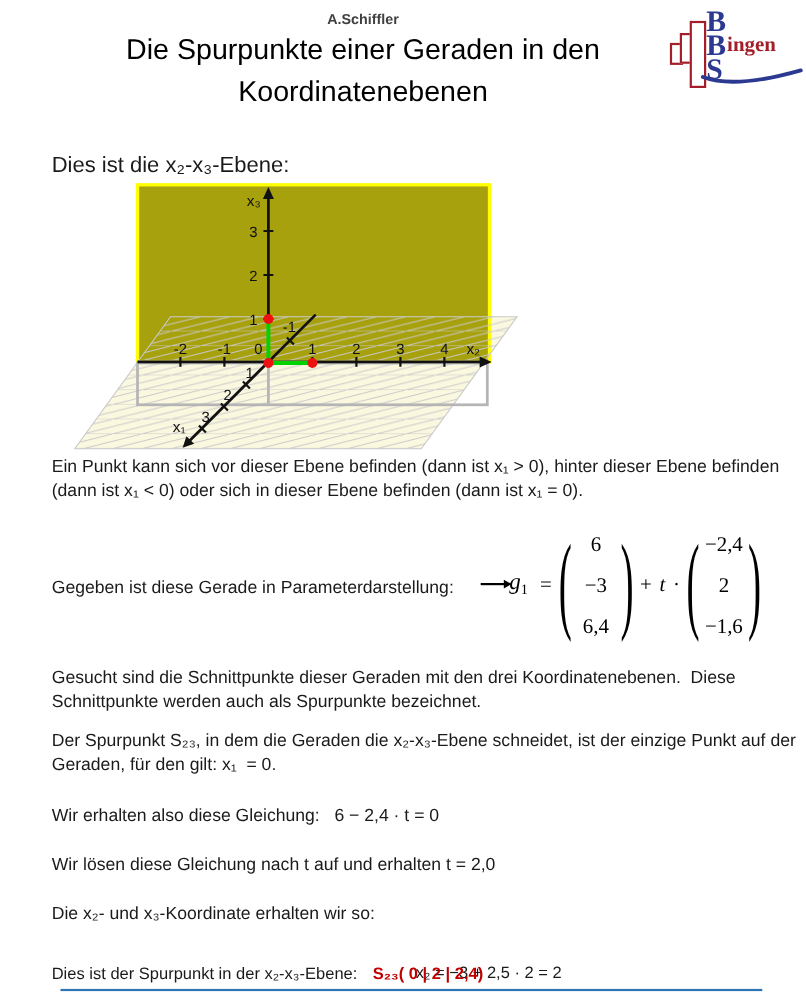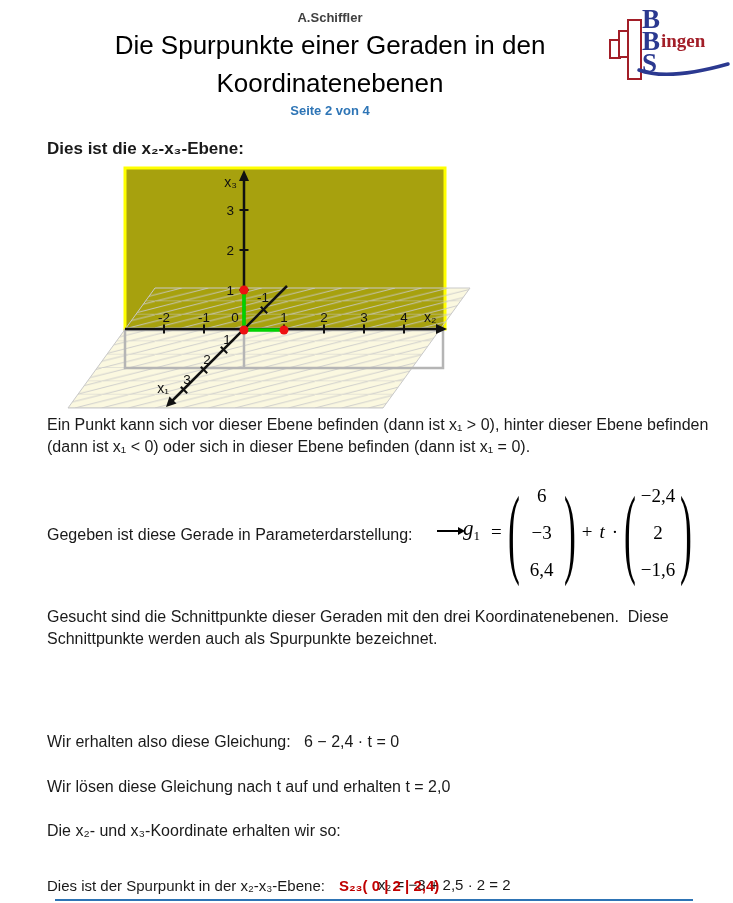--- a/index.html
+++ b/index.html
@@ -21,21 +21,21 @@
   .logo .t3{left:21px;top:13px;width:11px;height:57px;}
   .logo .ltr{position:absolute;font-family:"Liberation Serif","DejaVu Serif",serif;
              font-weight:bold;color:#2b3990;font-size:27px;line-height:22px;}
   .logo .lb1{left:36px;top:2px;}
   .logo .lb2{left:36px;top:24px;}
   .logo .ls{left:36px;top:46px;}
   .logo .ingen{position:absolute;left:55px;top:24px;font-family:"Liberation Serif","DejaVu Serif",serif;
              font-weight:bold;color:#a21e28;font-size:19px;line-height:22px;}
   .logo svg{position:absolute;left:0;top:0;}
 
-  .heading{left:47px;top:139px;font-size:17px;font-weight:bold;white-space:pre-wrap;}
+  .heading{left:47px;top:139px;font-size:20px;font-weight:normal;white-space:pre-wrap;}
 
   .para{font-size:16px;line-height:22px;white-space:pre-wrap;}
   .p1{left:47px;top:414px;width:676px;}
   .given-label{left:47px;top:524px;}
   .p2{left:47px;top:606px;width:648px;}
   .p3{left:47px;top:663px;width:682px;}
   .p4{left:47px;top:731px;}
   .p5{left:47px;top:776px;}
   .p6-label{left:47px;top:820px;}
   .eqs{left:378px;top:820px;font-size:15px;line-height:26px;white-space:pre-wrap;}
@@ -64,21 +64,20 @@
   svg text.axname{font-size:14px;}
 </style>
 </head>
 <body>
 
 <div class="page">
 
   <div class="abs center-block author">A.Schiffler</div>
   <div class="abs center-block title-line title1">Die Spurpunkte einer Geraden in den</div>
   <div class="abs center-block title-line title2">Koordinatenebenen</div>
-  <div class="abs center-block pageinfo">Seite 2 von 4</div>
 
   <div class="abs logo">
     <div class="tower t1"></div>
     <div class="tower t2"></div>
     <div class="tower t3"></div>
     <div class="ltr lb1">B</div>
     <div class="ltr lb2">B</div>
     <div class="ltr ls">S</div>
     <div class="ingen">ingen</div>
     <svg width="126" height="82" viewBox="0 0 126 82">
@@ -189,20 +188,21 @@
       <div>−2,4</div>
       <div>2</div>
       <div>−1,6</div>
     </div>
     <span class="paren">
         <span>)</span>
       </span>
   </div>
 
   <div class="abs para p2">Gesucht sind die Schnittpunkte dieser Geraden mit den drei Koordinatenebenen.  Diese Schnittpunkte werden auch als Spurpunkte bezeichnet.</div>
+  <div class="abs para p3">Der Spurpunkt S₂₃, in dem die Geraden die x₂-x₃-Ebene schneidet, ist der einzige Punkt auf der Geraden, für den gilt: x₁  = 0.</div>
   <div class="abs para p4">Wir erhalten also diese Gleichung:   6 − 2,4 · t = 0</div>
   <div class="abs para p5">Wir lösen diese Gleichung nach t auf und erhalten t = 2,0</div>
   <div class="abs para p6-label">Die x₂- und x₃-Koordinate erhalten wir so:</div>
   <div class="abs eqs">
     <div>x₂ = −3 + 2,5 · 2 = 2</div>
     
   </div>
 
   <div class="abs result">
     <span>Dies ist der Spurpunkt in der x₂-x₃-Ebene:</span>

